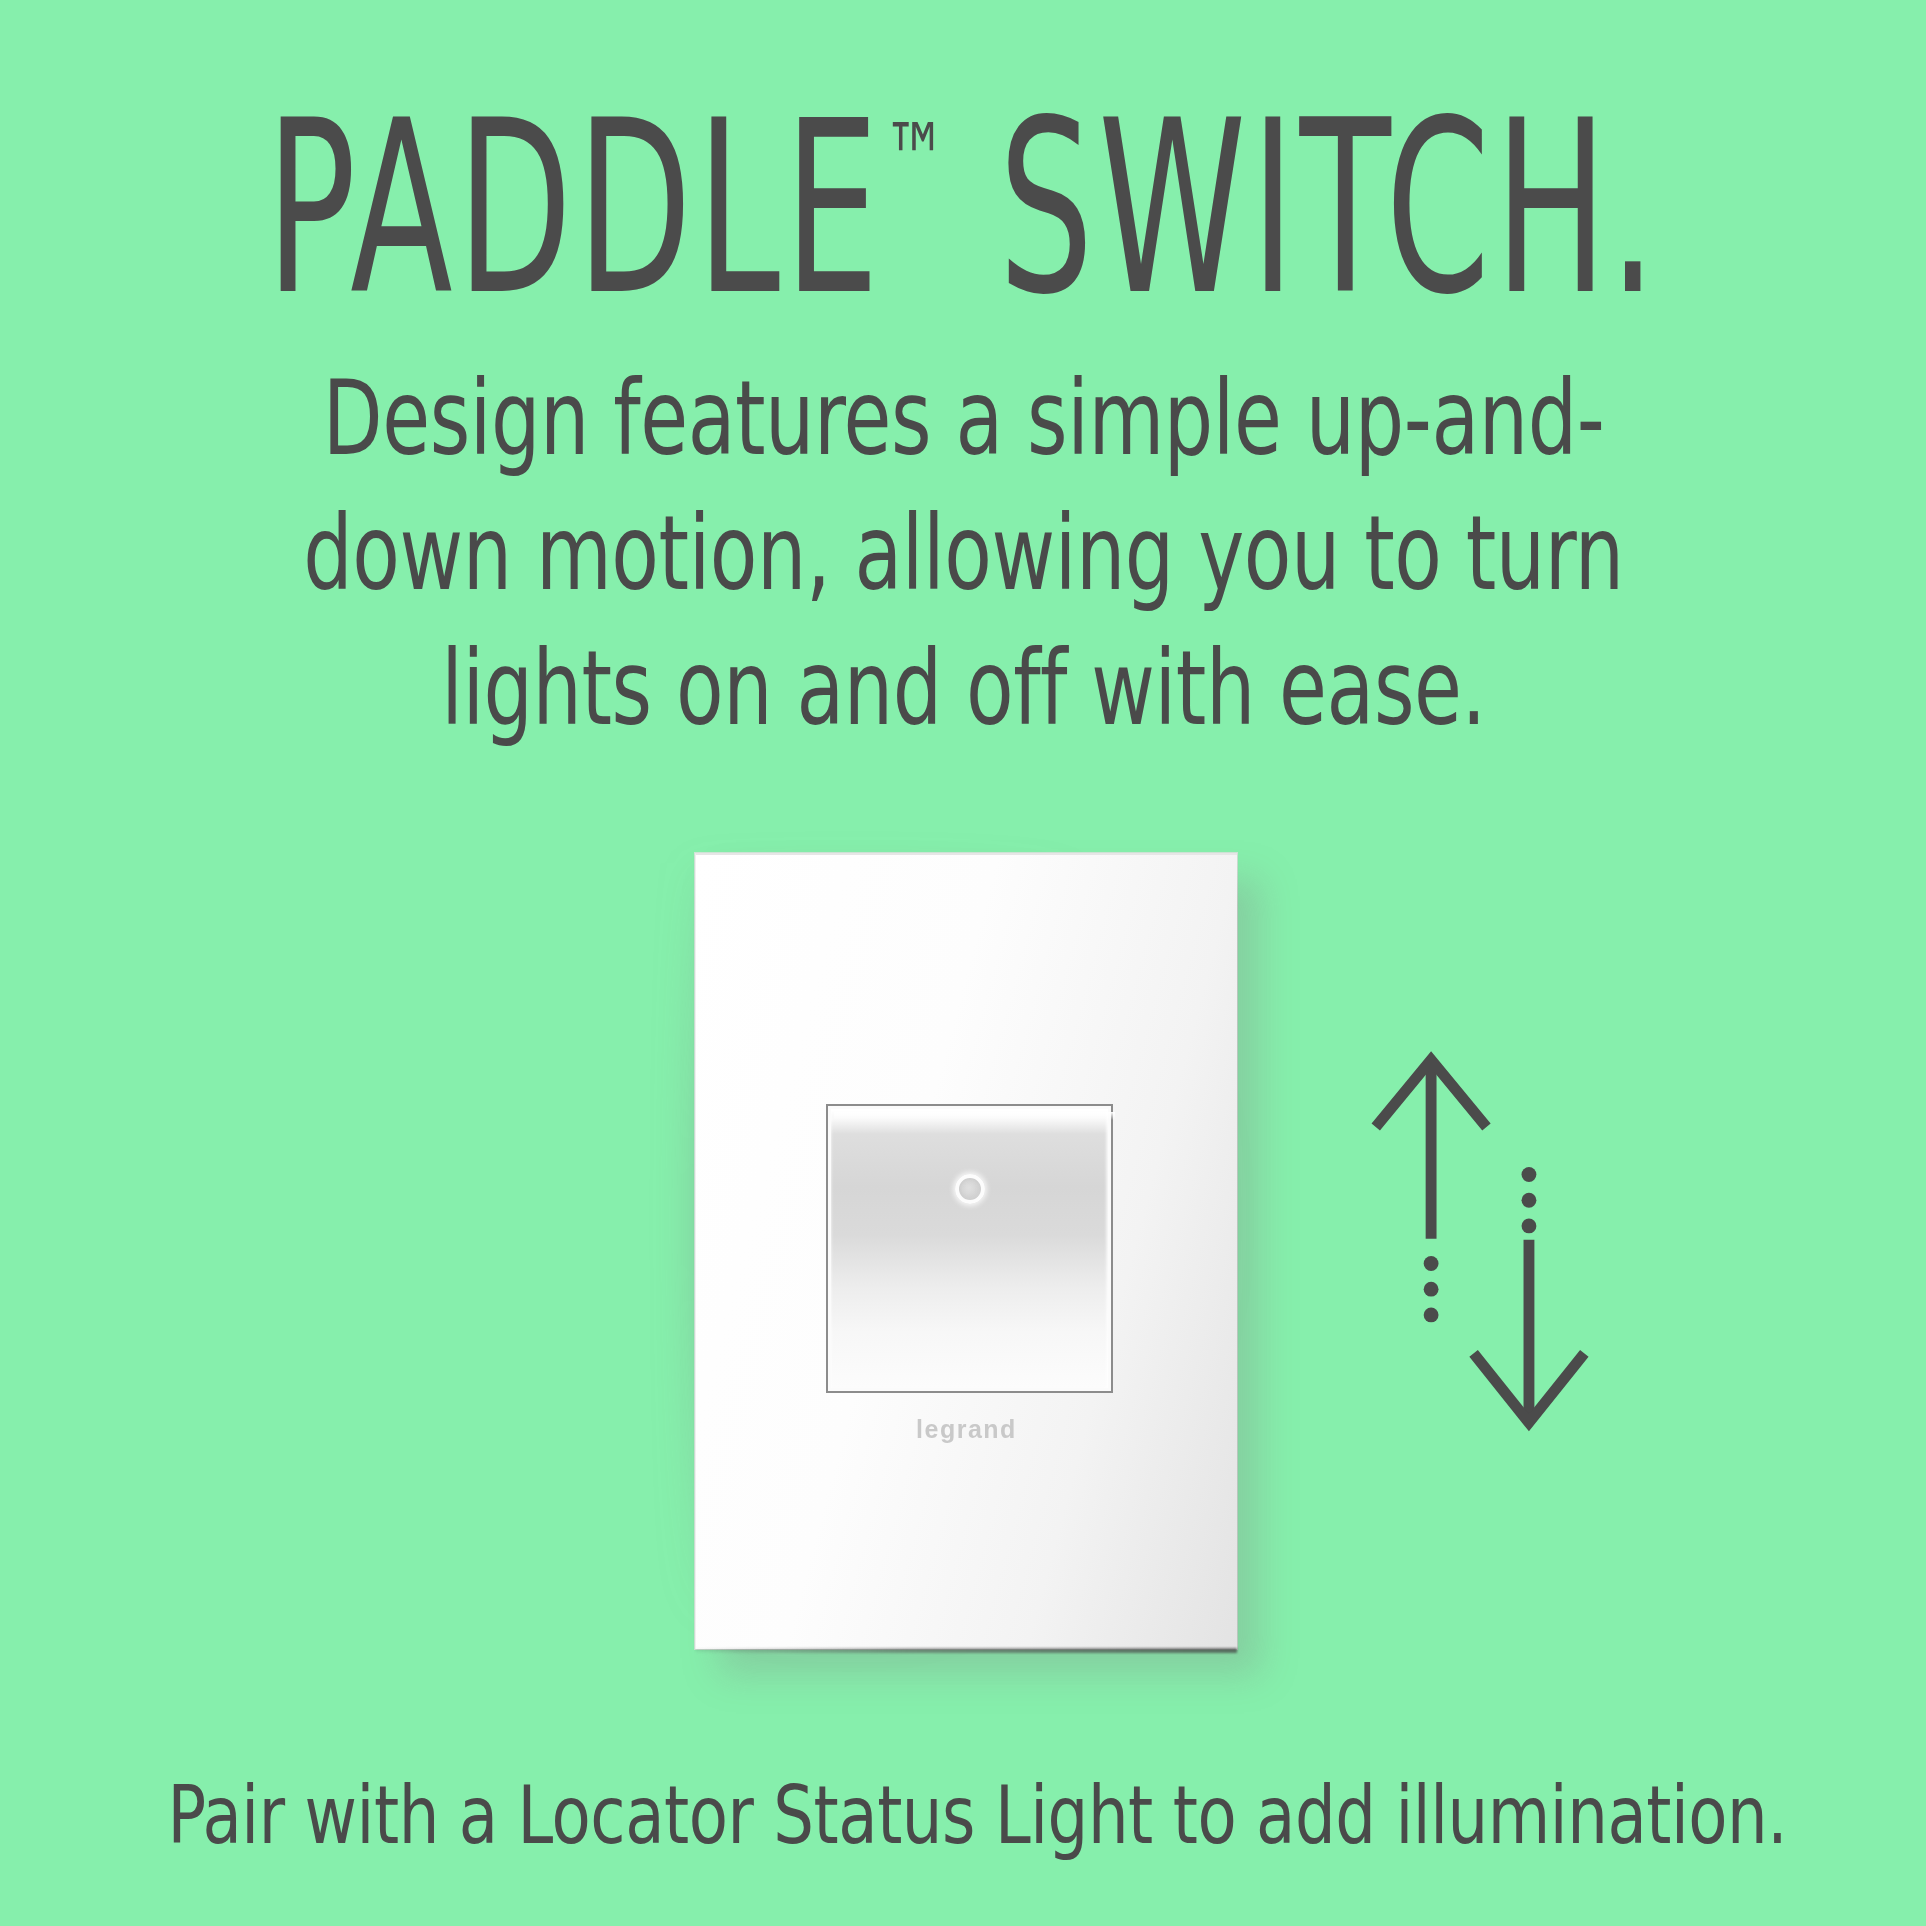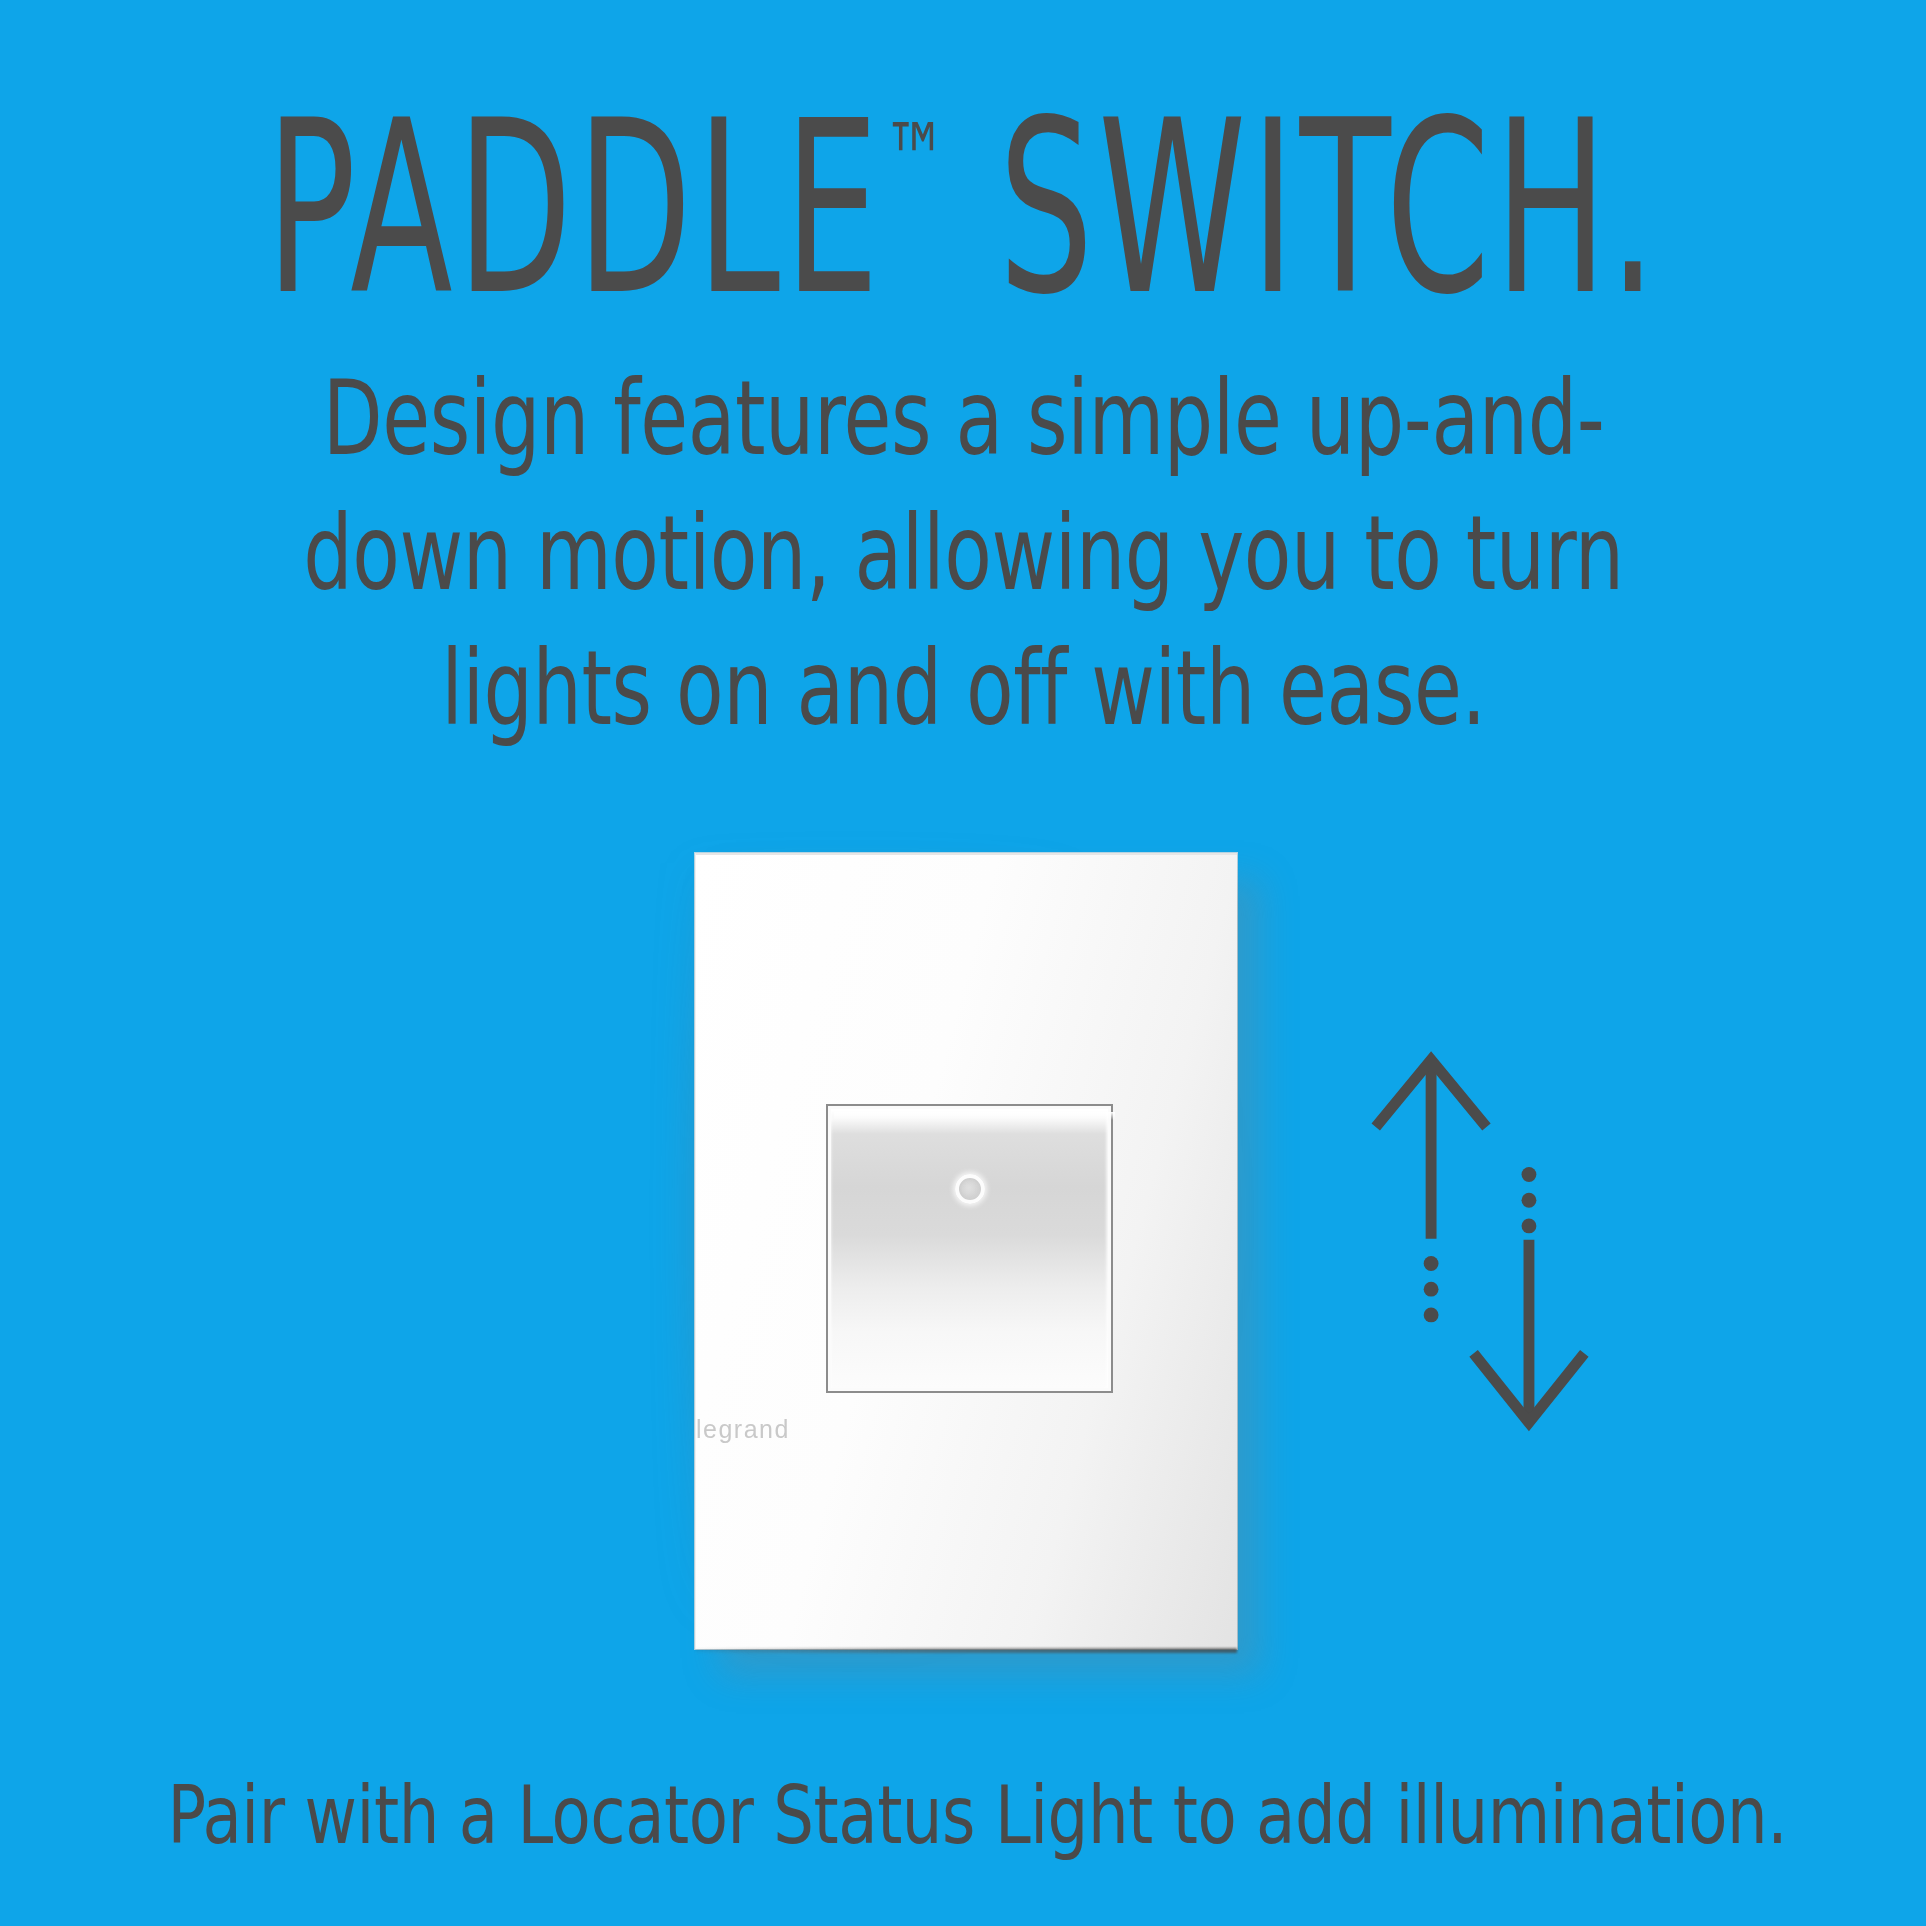--- a/index.html
+++ b/index.html
@@ -11,21 +11,21 @@
     height: 1927px;
     background: #ffffff;
     font-family: "Liberation Sans", sans-serif;
     overflow: hidden;
     position: relative;
   }
 
   .page {
     position: absolute;
     inset: 0;
-    background: #0ea5e9;
+    background: #86efac;
   }
 
   
   .title {
     position: absolute;
     top: 42px;
     left: 0;
     width: 1927px;
     text-align: center;
     font-family: "DejaVu Sans Condensed", "Liberation Sans Narrow", "Liberation Sans", sans-serif;
@@ -156,26 +156,26 @@
                 inset 0 0 4px rgba(185,185,185,0.55);
     background: radial-gradient(circle at 45% 45%, #e0e0e0 0%, #d4d4d4 55%, #dcdcdc 100%);
     pointer-events: auto;
   }
 
   .brand {
     position: absolute;
     left: 0;
     top: 560px;
     width: 541px;
-    text-align: left;
+    text-align: center;
     font-family: "Liberation Sans", sans-serif;
     font-size: 25px;
     letter-spacing: 1.5px;
     color: #c9c9c9;
-    font-weight: 400;
+    font-weight: 700;
   }
 
   
   .arrows {
     position: absolute;
     left: 1354px;
     top: 1030px;
     width: 257px;
     height: 465px;
   }

